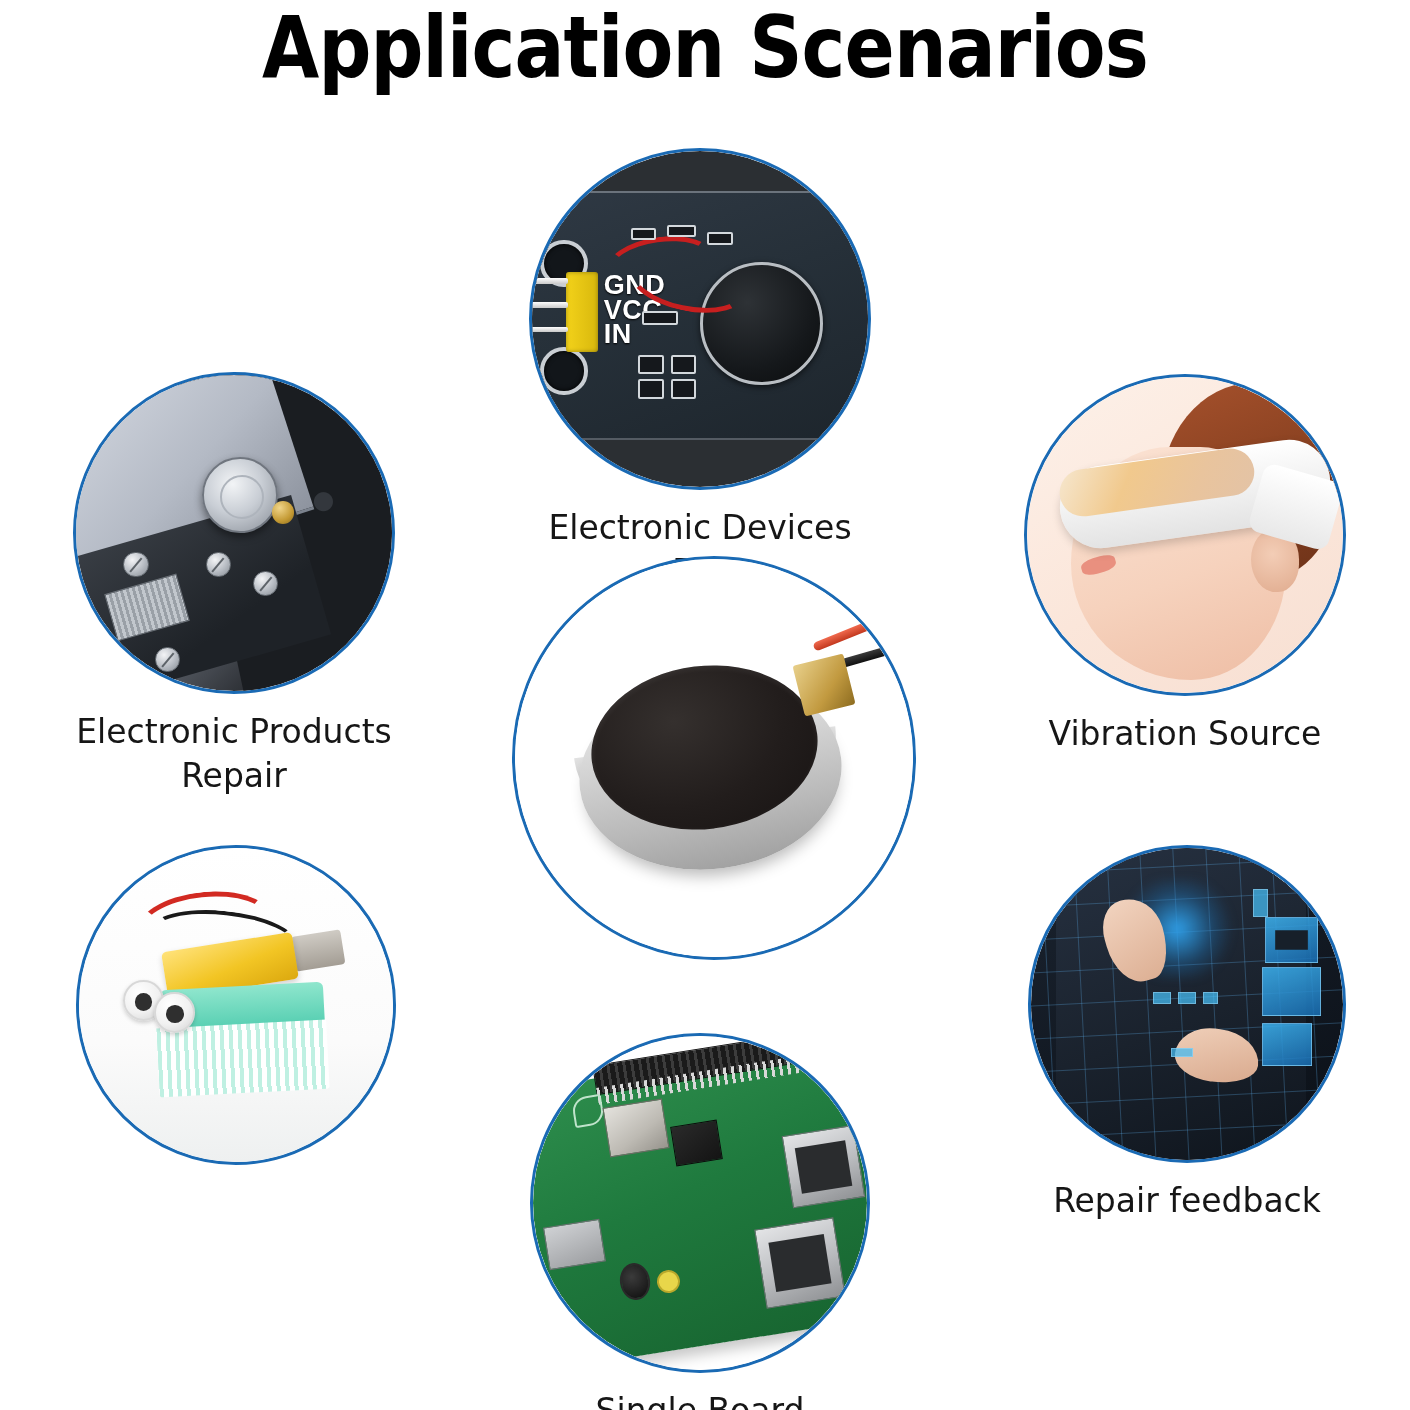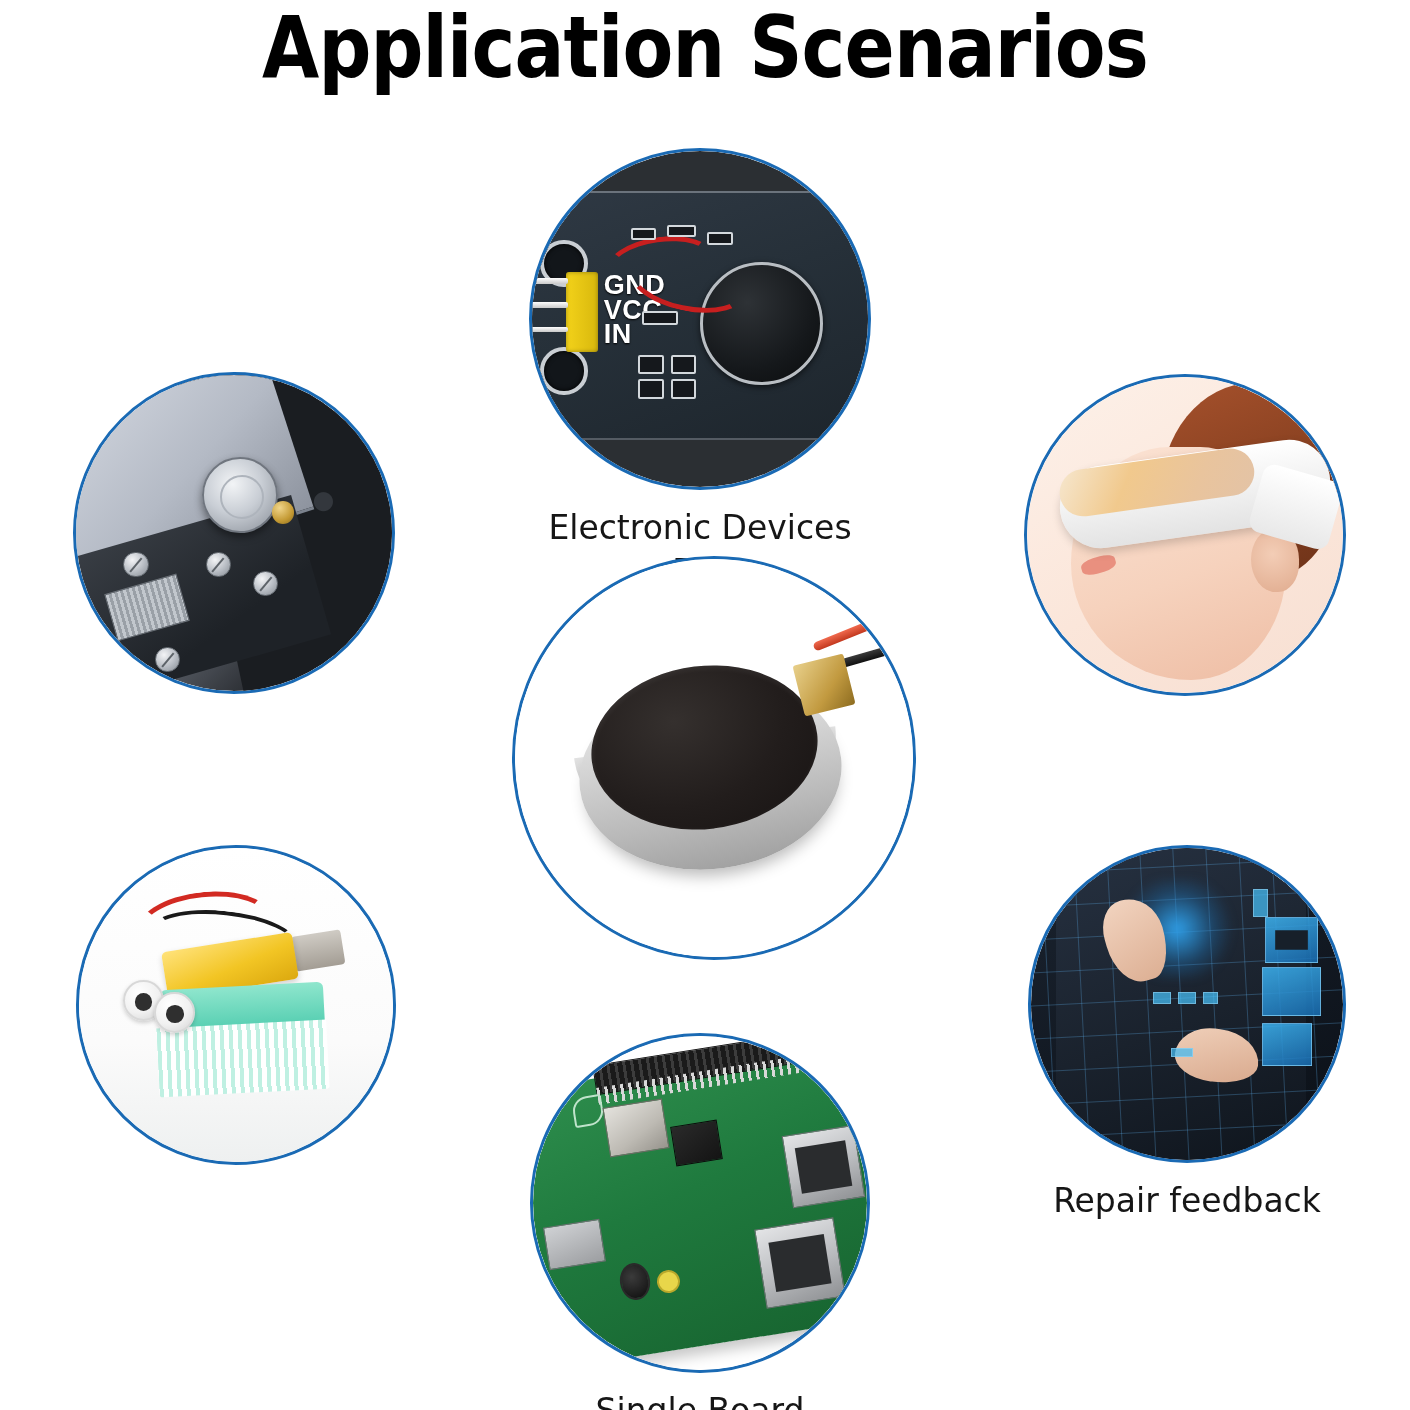--- a/index.html
+++ b/index.html
@@ -552,35 +552,37 @@
         <div class="repair-chip" style="left:18%;top:30%;width:30%;height:34%;"></div>
       </div>
       <div class="repair-motor"></div>
       <div class="screw" style="left:15%;top:56%;width:8%;aspect-ratio:1/1;"></div>
       <div class="screw" style="left:41%;top:56%;width:8%;aspect-ratio:1/1;"></div>
       <div class="screw" style="left:56%;top:62%;width:8%;aspect-ratio:1/1;"></div>
       <div class="screw" style="left:25%;top:86%;width:8%;aspect-ratio:1/1;"></div>
       <div class="screw-gold" style="left:62%;top:40%;width:7%;aspect-ratio:1/1;"></div>
     </div>
   </div>
+  <div class="caption">Electronic Products Repair</div>
 </div>
 
 <div class="scenario" id="cell-vibration">
   <div class="circle-frame">
     <div class="photo">
       <div class="vib-bg"></div>
       <div class="vib-hair"></div>
       <div class="vib-face"></div>
       <div class="vib-ear"></div>
       <div class="vib-lips"></div>
       <div class="vib-band"></div>
       <div class="vib-band-inner"></div>
       <div class="vib-strap"></div>
     </div>
   </div>
+  <div class="caption">Vibration Source</div>
 </div>
 
 <div class="scenario" id="cell-product">
   <div class="circle-frame">
     <div class="photo">
       <div class="motor-scene">
         <div class="wire-red"></div>
         <div class="wire-black"></div>
         <div class="motor-side"></div>
         <div class="motor-body"></div>

